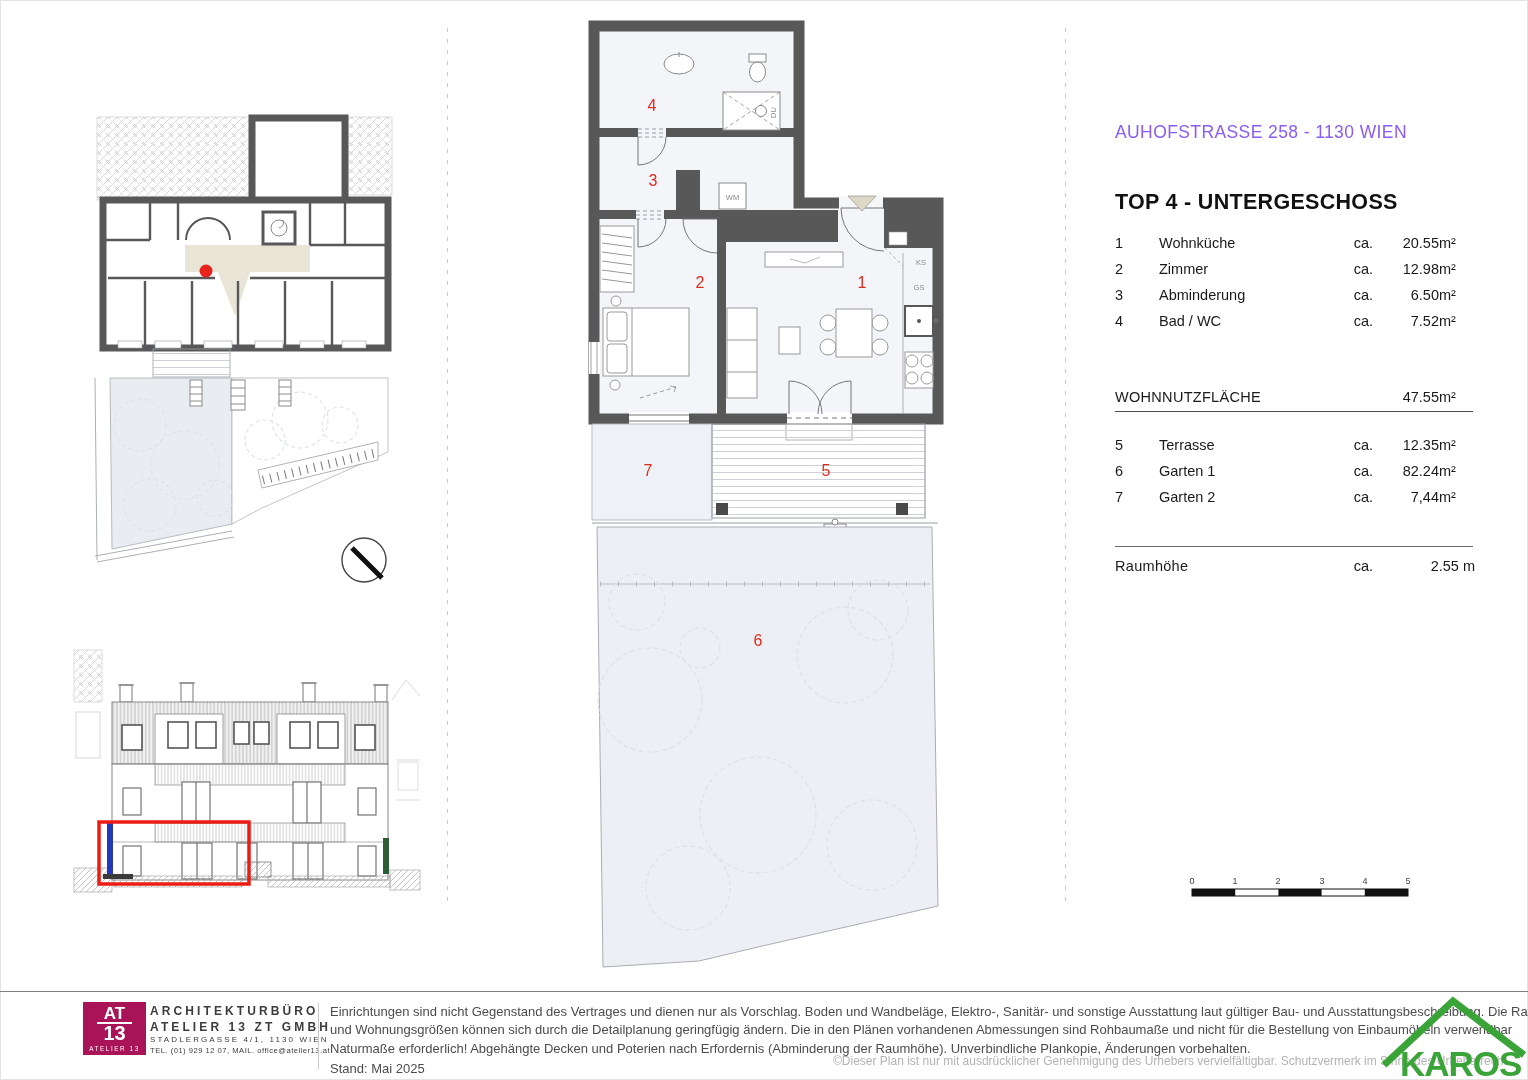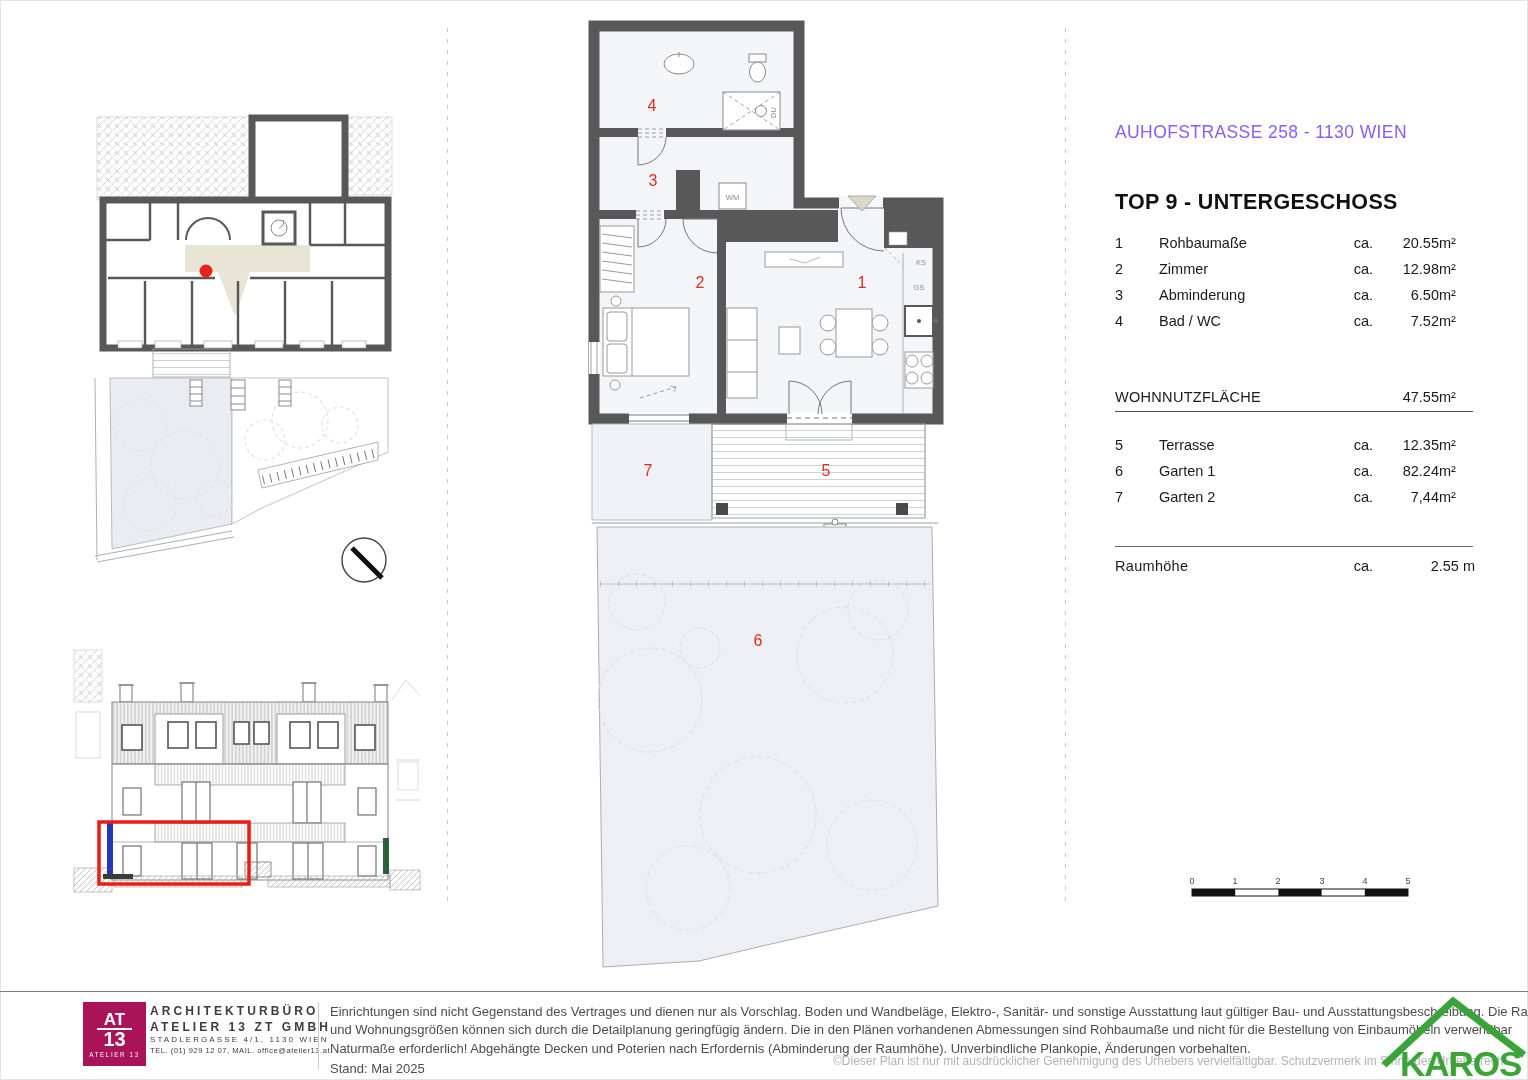--- a/index.html
+++ b/index.html
@@ -18,21 +18,21 @@
   .trow .c-label{text-align:left;}
   .trow .c-ca{text-align:right;}
   .trow .c-val{text-align:right;}
   .trow .c-unit{}
   .sub-label{grid-column:1/3;letter-spacing:.3px;}
   .rh-val{grid-column:4/6;text-align:right;}
   .tline{position:absolute;left:1115px;width:358px;height:0;border-top:1.2px solid #4e4e4e;}
   .tline2{border-top:1px solid #6a6a6a;}
   
   .footer-line{position:absolute;left:0;top:991px;width:1528px;height:0;border-top:1px solid #7e7e7e;}
-  .at13{position:absolute;left:83px;top:1002px;width:63px;height:64px;background:#a81457;
+  .at13{position:absolute;left:83px;top:1002px;width:63px;height:53px;background:#a81457;
         display:flex;flex-direction:column;align-items:center;justify-content:center;color:#fff;}
   .at13 .l1{font-size:17px;font-weight:bold;border-bottom:2.5px solid #fff;padding:0 7px 0 7px;line-height:17px;}
   .at13 .l2{font-size:20px;font-weight:bold;line-height:19px;}
   .at13 .l3{font-size:6.3px;letter-spacing:1.6px;margin-top:2px;}
   .firm{position:absolute;left:150px;top:1004px;color:#3c3c3c;}
   .firm .f1,.firm .f2{font-size:12px;font-weight:bold;letter-spacing:3.1px;line-height:15.5px;white-space:nowrap;}
   .firm .f3{font-size:8px;letter-spacing:2.1px;line-height:10.5px;white-space:nowrap;}
   .firm .f4{font-size:7.6px;letter-spacing:.5px;line-height:10px;white-space:nowrap;}
   .foot-div{position:absolute;left:318px;top:1003px;height:66px;width:0;border-left:1px solid #c9c9c9;}
   .disclaimer{position:absolute;left:330px;top:1003px;font-size:13px;color:#4c4c4c;}
@@ -329,25 +329,25 @@
         <circle cx="872" cy="845" r="45"></circle>
         <circle cx="637" cy="602" r="28"></circle>
       <circle cx="878" cy="610" r="30"></circle>
         <circle cx="700" cy="648" r="20"></circle>
     </g>
     <text class="rn" x="758" y="646" text-anchor="middle">6</text>
   </g>
 </svg>
 
 <div class="abs address">AUHOFSTRASSE 258 - 1130 WIEN</div>
-<div class="abs unit-title">TOP 9  - UNTERGESCHOSS</div>
+<div class="abs unit-title">TOP 4  - UNTERGESCHOSS</div>
 
 <div class="trow" style="top:235px">
   <span class="c-num">1</span>
-  <span class="c-label">Rohbaumaße</span>
+  <span class="c-label">Wohnküche</span>
   <span class="c-ca">ca.</span>
   <span class="c-val">20.55</span>
   <span class="c-unit">m²</span>
 </div>
 <div class="trow" style="top:261px">
   <span class="c-num">2</span>
   <span class="c-label">Zimmer</span>
   <span class="c-ca">ca.</span>
   <span class="c-val">12.98</span>
   <span class="c-unit">m²</span>

